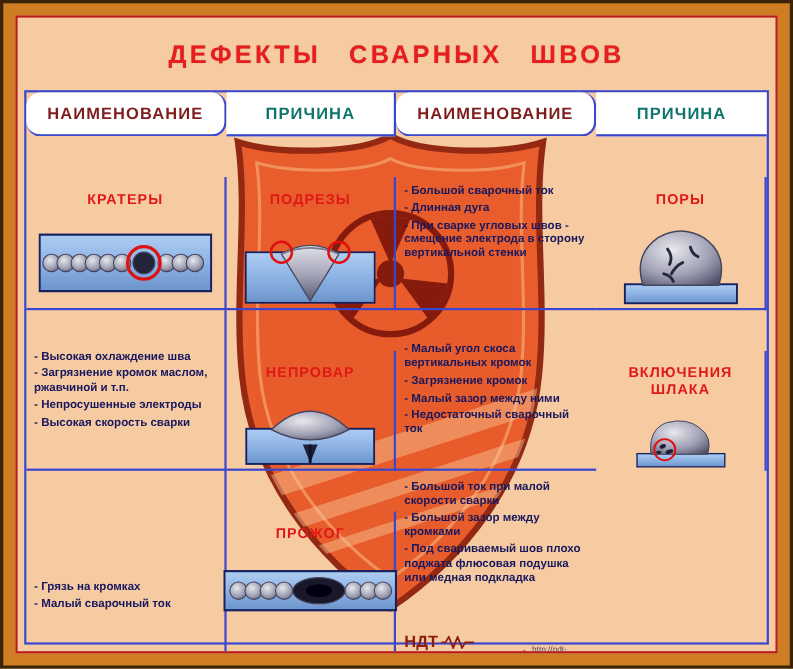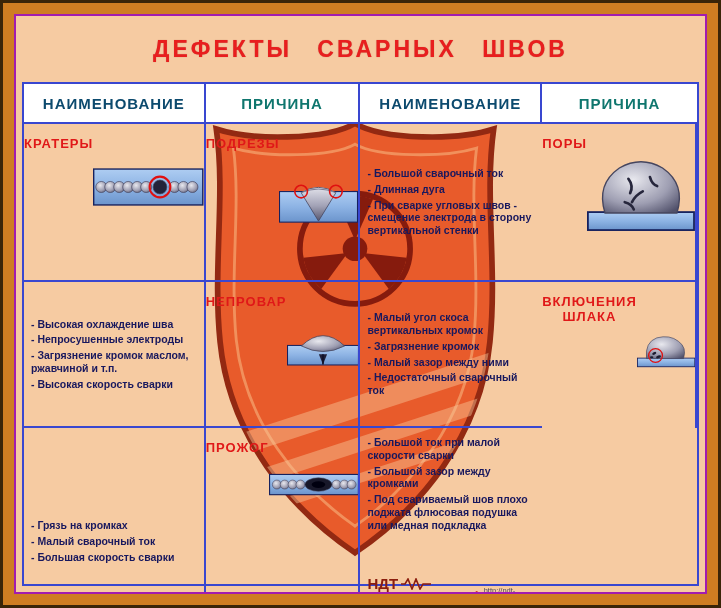--- a/index.html
+++ b/index.html
@@ -7,21 +7,21 @@
 
   .poster {
     position:relative; width:721px; height:608px;
     background:#cf7d22;
     border:3px solid #3a2408;
     padding:11px;
   }
   .inner {
     position:relative; width:100%; height:100%;
     background:#f6cba2;
-    border:2px solid #a21caf;
+    border:2px solid #b91c1c;
     overflow:hidden;
   }
 
   .shield {
     position:absolute; left:168px; top:94px; width:342px; height:458px;
     z-index:0; pointer-events:none;
   }
 
   .title {
     position:absolute; left:0; right:0; top:0; height:66px; z-index:2;
@@ -37,24 +37,24 @@
     grid-template-columns:27% 23% 27% 23%;
     grid-template-rows:40px 158px 146px auto;
     border:2px solid #3947d0;
   }
   .cell { border-right:2px solid #3947d0; border-bottom:2px solid #3947d0; position:relative; }
   .cell.colend { border-right:none; }
   .cell.rowend { border-bottom:none; }
 
   .th { background:#ffffff; display:flex; align-items:center; justify-content:center;
         font-weight:bold; font-size:15px; letter-spacing:1px; }
-  .th.green { color:#0c4a6e; }
+  .th.green { color:#7f1d1d;border-radius:13px; }
   .th.red   { color:#0f766e; }
 
-  .name { display:flex; flex-direction:row; align-items:flex-start; padding-top:12px; }
+  .name { display:flex; flex-direction:column; align-items:center; padding-top:12px;margin-top:37px; }
   .dname { color:#e01818; font-weight:bold; font-size:13px; letter-spacing:1px; text-align:center; }
   .name svg.illu { margin-top:16px; }
 
   .cause {
     display:flex; flex-direction:column; justify-content:center;
     padding:6px 7px; gap:3px;
     color:#18185e; font-weight:bold; font-size:10.5px; line-height:1.22;
   }
   .cause.top { justify-content:flex-start; padding-top:8px; }
 
@@ -167,22 +167,22 @@
           <g fill="none" stroke="#26263c" stroke-width="3" stroke-linecap="round">
             <path d="M46,26 q6,8 2,16"></path>
             <path d="M62,40 q-8,4 -12,12"></path>
             <path d="M70,24 q2,8 8,10"></path>
             <path d="M42,52 q8,2 10,8"></path>
           </g>
         </svg>
       </div>
       <div class="cell cause">
         <div>- Высокая охлаждение шва</div>
+        <div>- Загрязнение кромок маслом, ржавчиной и т.п.</div>
         <div>- Непросушенные электроды</div>
-        <div>- Загрязнение кромок маслом, ржавчиной и т.п.</div>
         <div>- Высокая скорость сварки</div>
       </div>
       <div class="cell name">
         <div class="dname">НЕПРОВАР</div>
         <svg class="illu" width="140" height="76" viewBox="0 0 140 76">
           <rect x="1" y="33" width="138" height="38" fill="url(#plateGrad)" stroke="#16215e" stroke-width="2"></rect>
           <path d="M28,34 Q70,-6 112,34 Q70,56 28,34 Z" fill="url(#beadGradR)" stroke="#45455e" stroke-width="1.5"></path>
           <path d="M62,50 L78,50 L70,70 Z" fill="#202038"></path>
           <line x1="70" y1="50" x2="70" y2="70" stroke="#101028" stroke-width="3"></line>
         </svg>
@@ -203,21 +203,20 @@
             <ellipse cx="40" cy="48" rx="5" ry="3" transform="rotate(-25 40 48)"></ellipse>
             <ellipse cx="50" cy="56" rx="6" ry="3" transform="rotate(-20 50 56)"></ellipse>
             <ellipse cx="34" cy="57" rx="4" ry="2.5"></ellipse>
           </g>
           <circle cx="43" cy="53" r="16" fill="none" stroke="#e01010" stroke-width="3"></circle>
         </svg>
       </div>
       <div class="cell cause rowend">
         <div>- Грязь на кромках</div>
         <div>- Малый сварочный ток</div>
-        <div>- Большая скорость сварки</div>
       </div>
       <div class="cell name rowend">
         <div class="dname">ПРОЖОГ</div>
         <svg class="illu" width="158" height="56" viewBox="0 0 160 56">
           <rect x="1" y="11" width="158" height="36" fill="url(#plateGrad)" stroke="#16215e" stroke-width="2"></rect>
           <g stroke="#45455e" stroke-width="1">
             <circle cx="14" cy="29" r="8" fill="url(#beadGradR)"></circle>
             <circle cx="28" cy="29" r="8" fill="url(#beadGradR)"></circle>
             <circle cx="42" cy="29" r="8" fill="url(#beadGradR)"></circle>
             <circle cx="56" cy="29" r="8" fill="url(#beadGradR)"></circle>

